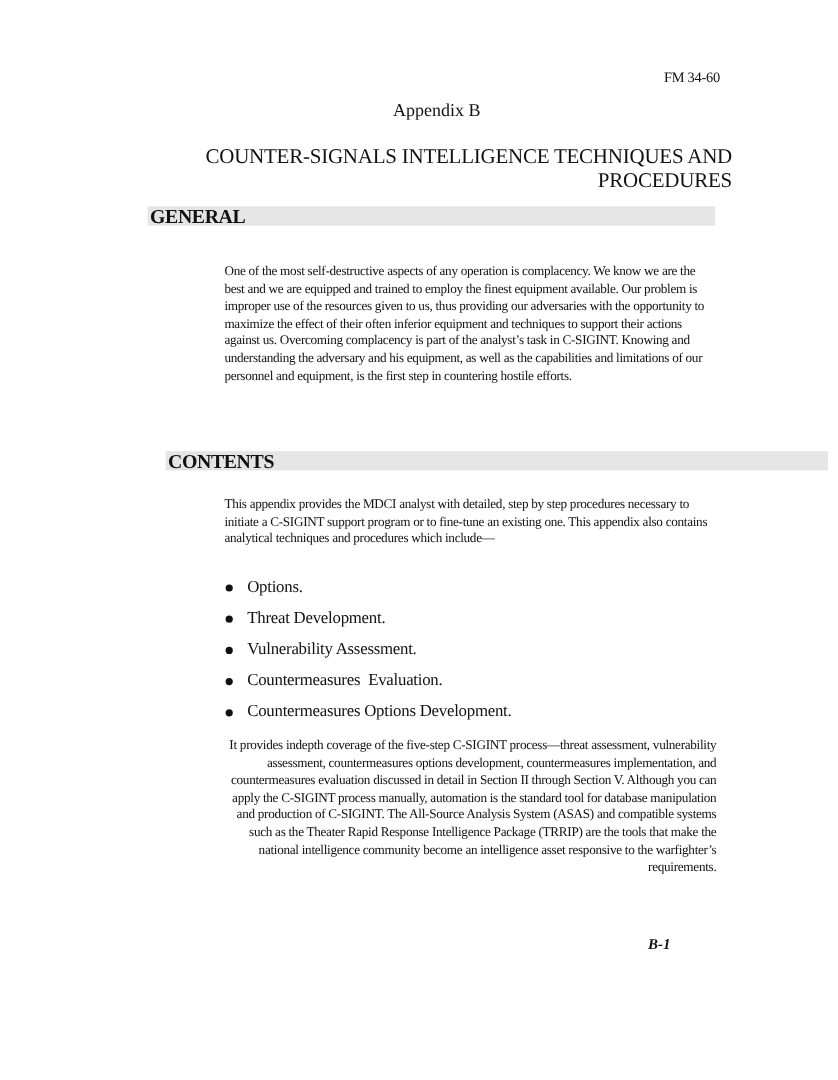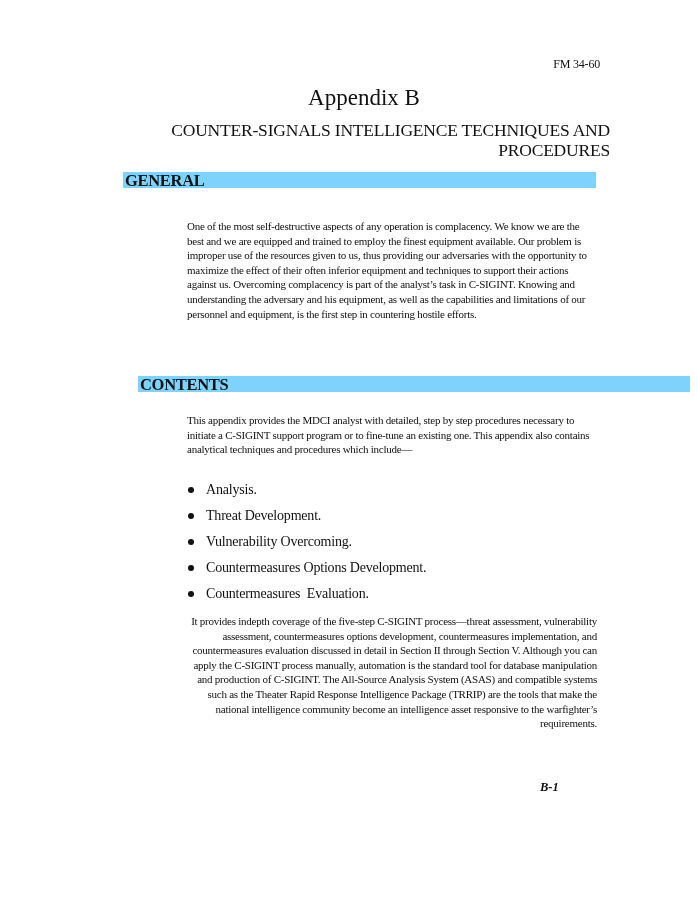--- a/index.html
+++ b/index.html
@@ -7,28 +7,28 @@
     width: 698px; height: 900px; position: relative; overflow: hidden;
     font-family: "Liberation Serif", "DejaVu Serif", serif; color: #111;
   }
   .abs { position: absolute; }
   .header-code {
     left: 520px; top: 57px; width: 80px; text-align: right;
     font-size: 12px; font-weight: normal; letter-spacing: -0.2px;
   }
   .appendix {
     left: 0; width: 698px; top: 85px; text-align: center;
-    font-size: 23px; padding-left: 30px; box-sizing: border-box;
+    font-size: 15px; padding-left: 30px; box-sizing: border-box;
   }
   .main-title {
     left: 110px; width: 500px; top: 120px; text-align: right;
     font-size: 17.5px; line-height: 20px; letter-spacing: -0.2px;
   }
   .section-bar {
-    background: #7dd3fc; height: 16px;
+    background: #e5e5e5; height: 16px;
     font-size: 16.5px; font-weight: bold; line-height: 17px;
     padding-left: 2px; letter-spacing: -0.3px;
     box-sizing: border-box;
   }
   .bar-general { left: 123px; top: 172px; width: 473px; }
   .bar-contents { left: 138px; top: 376px; width: 552px; }
   .para {
     left: 187px; width: 410px;
     font-size: 11px; line-height: 14.6px; letter-spacing: -0.25px;
   }
@@ -63,22 +63,22 @@
 
 <div class="abs section-bar bar-general">GENERAL</div>
 
 <div class="abs para p1">One of the most self-destructive aspects of any operation is complacency. We know we are the best and we are equipped and trained to employ the finest equipment available. Our problem is improper use of the resources given to us, thus providing our adversaries with the opportunity to maximize the effect of their often inferior equipment and techniques to support their actions against us. Overcoming complacency is part of the analyst’s task in C-SIGINT. Knowing and understanding the adversary and his equipment, as well as the capabilities and limitations of our personnel and equipment, is the first step in countering hostile efforts.</div>
 
 <div class="abs section-bar bar-contents">CONTENTS</div>
 
 <div class="abs para p2">This appendix provides the MDCI analyst with detailed, step by step procedures necessary to initiate a C-SIGINT support program or to fine-tune an existing one. This appendix also contains analytical techniques and procedures which include—</div>
 
 <ul class="abs bullets">
-  <li><span class="dot"></span><span>Analysis.</span></li>
+  <li><span class="dot"></span><span>Options.</span></li>
   <li><span class="dot"></span><span>Threat Development.</span></li>
-  <li><span class="dot"></span><span>Vulnerability Overcoming.</span></li>
+  <li><span class="dot"></span><span>Vulnerability Assessment.</span></li>
+  <li><span class="dot"></span><span style="white-space:pre">Countermeasures  Evaluation.</span></li>
   <li><span class="dot"></span><span>Countermeasures Options Development.</span></li>
-  <li><span class="dot"></span><span style="white-space:pre">Countermeasures  Evaluation.</span></li>
 </ul>
 
 <div class="abs para p3">It provides indepth coverage of the five-step C-SIGINT process—threat assessment, vulnerability assessment, countermeasures options development, countermeasures implementation, and countermeasures evaluation discussed in detail in Section II through Section V. Although you can apply the C-SIGINT process manually, automation is the standard tool for database manipulation and production of C-SIGINT. The All-Source Analysis System (ASAS) and compatible systems such as the Theater Rapid Response Intelligence Package (TRRIP) are the tools that make the national intelligence community become an intelligence asset responsive to the warfighter’s requirements.</div>
 
 <div class="abs page-num">B-1</div>
 
 </body></html>

